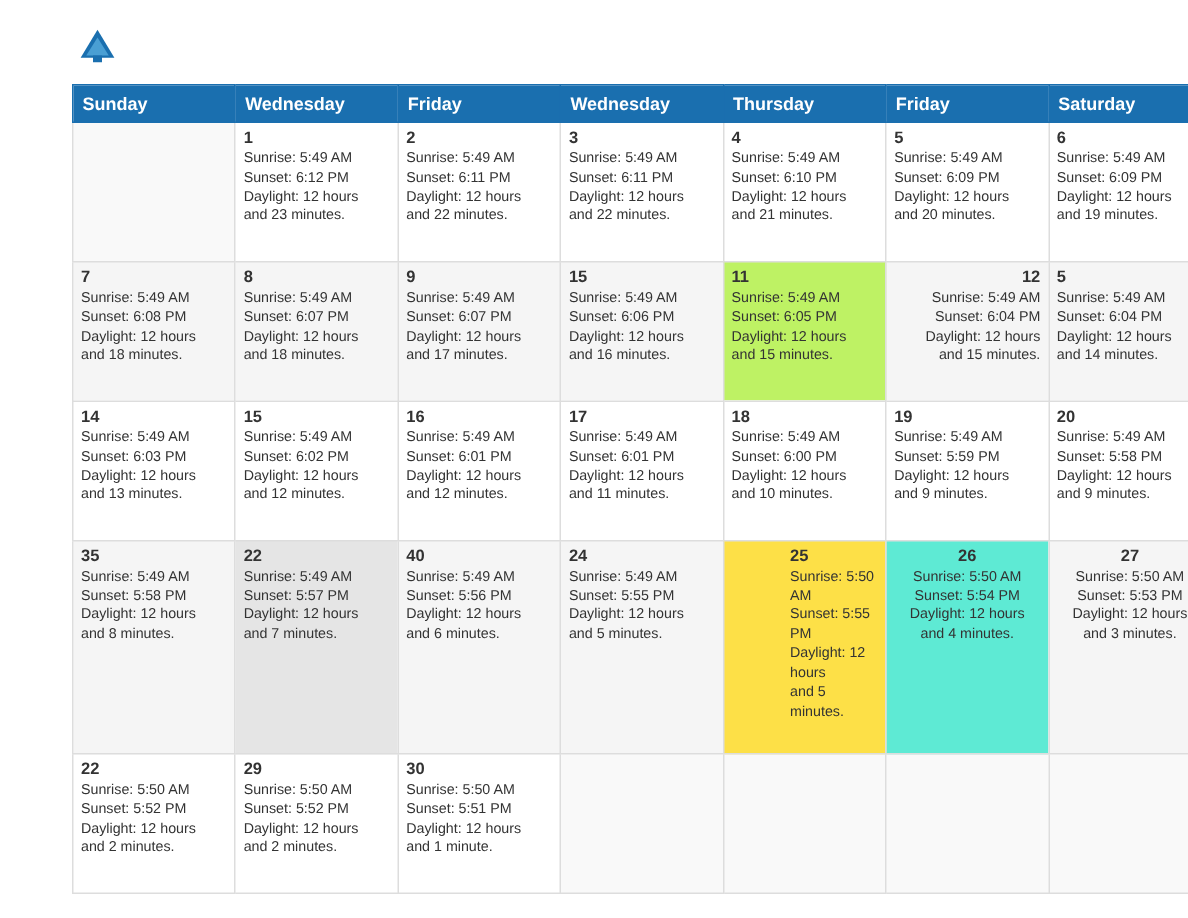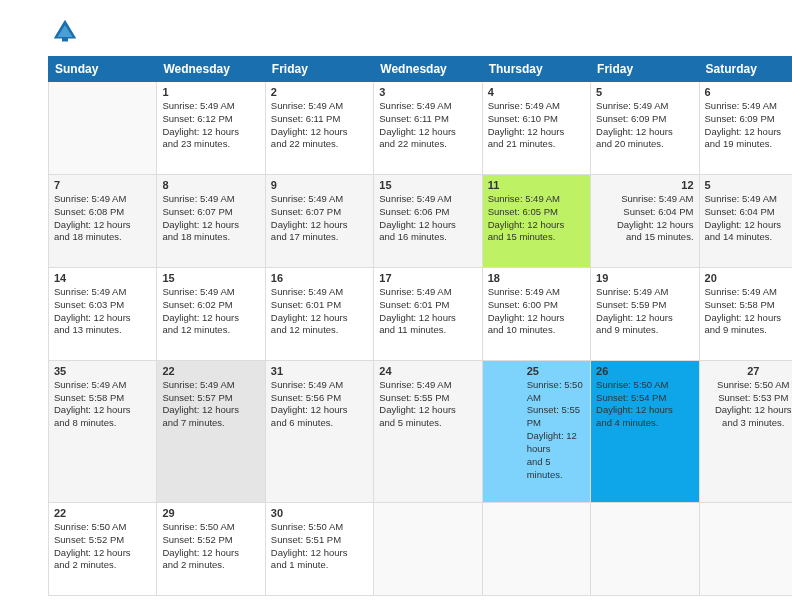--- a/index.html
+++ b/index.html
@@ -292,41 +292,41 @@
 and 8 minutes.</div>
           </td>
           <td style="background-color: #e5e5e5;">
             <span class="day-number">22</span>
             <div class="cell-text" style="white-space: pre-line;">Sunrise: 5:49 AM
 Sunset: 5:57 PM
 Daylight: 12 hours
 and 7 minutes.</div>
           </td>
           <td style="background-color: rgb(245, 245, 245);">
-            <span class="day-number">31</span>
+            <span class="day-number">40</span>
             <div class="cell-text" style="white-space: pre-line;">Sunrise: 5:49 AM
 Sunset: 5:56 PM
 Daylight: 12 hours
 and 6 minutes.</div>
           </td>
           <td style="background-color: rgb(245, 245, 245);">
             <span class="day-number">24</span>
             <div class="cell-text" style="white-space: pre-line;">Sunrise: 5:49 AM
 Sunset: 5:55 PM
 Daylight: 12 hours
 and 5 minutes.</div>
           </td>
-          <td style="background-color: #7dd3fc; padding-left: 44px;">
+          <td style="background-color: #fde047; padding-left: 44px;">
             <span class="day-number">25</span>
             <div class="cell-text" style="white-space: pre-line;">Sunrise: 5:50 AM
 Sunset: 5:55 PM
 Daylight: 12 hours
 and 5 minutes.</div>
           </td>
-          <td style="background-color: #0ea5e9;">
+          <td style="background-color: #5eead4; text-align: center;">
             <span class="day-number">26</span>
             <div class="cell-text" style="white-space: pre-line;">Sunrise: 5:50 AM
 Sunset: 5:54 PM
 Daylight: 12 hours
 and 4 minutes.</div>
           </td>
           <td style="background-color: rgb(245, 245, 245); text-align: center;">
             <span class="day-number">27</span>
             <div class="cell-text" style="white-space: pre-line;">Sunrise: 5:50 AM
 Sunset: 5:53 PM

